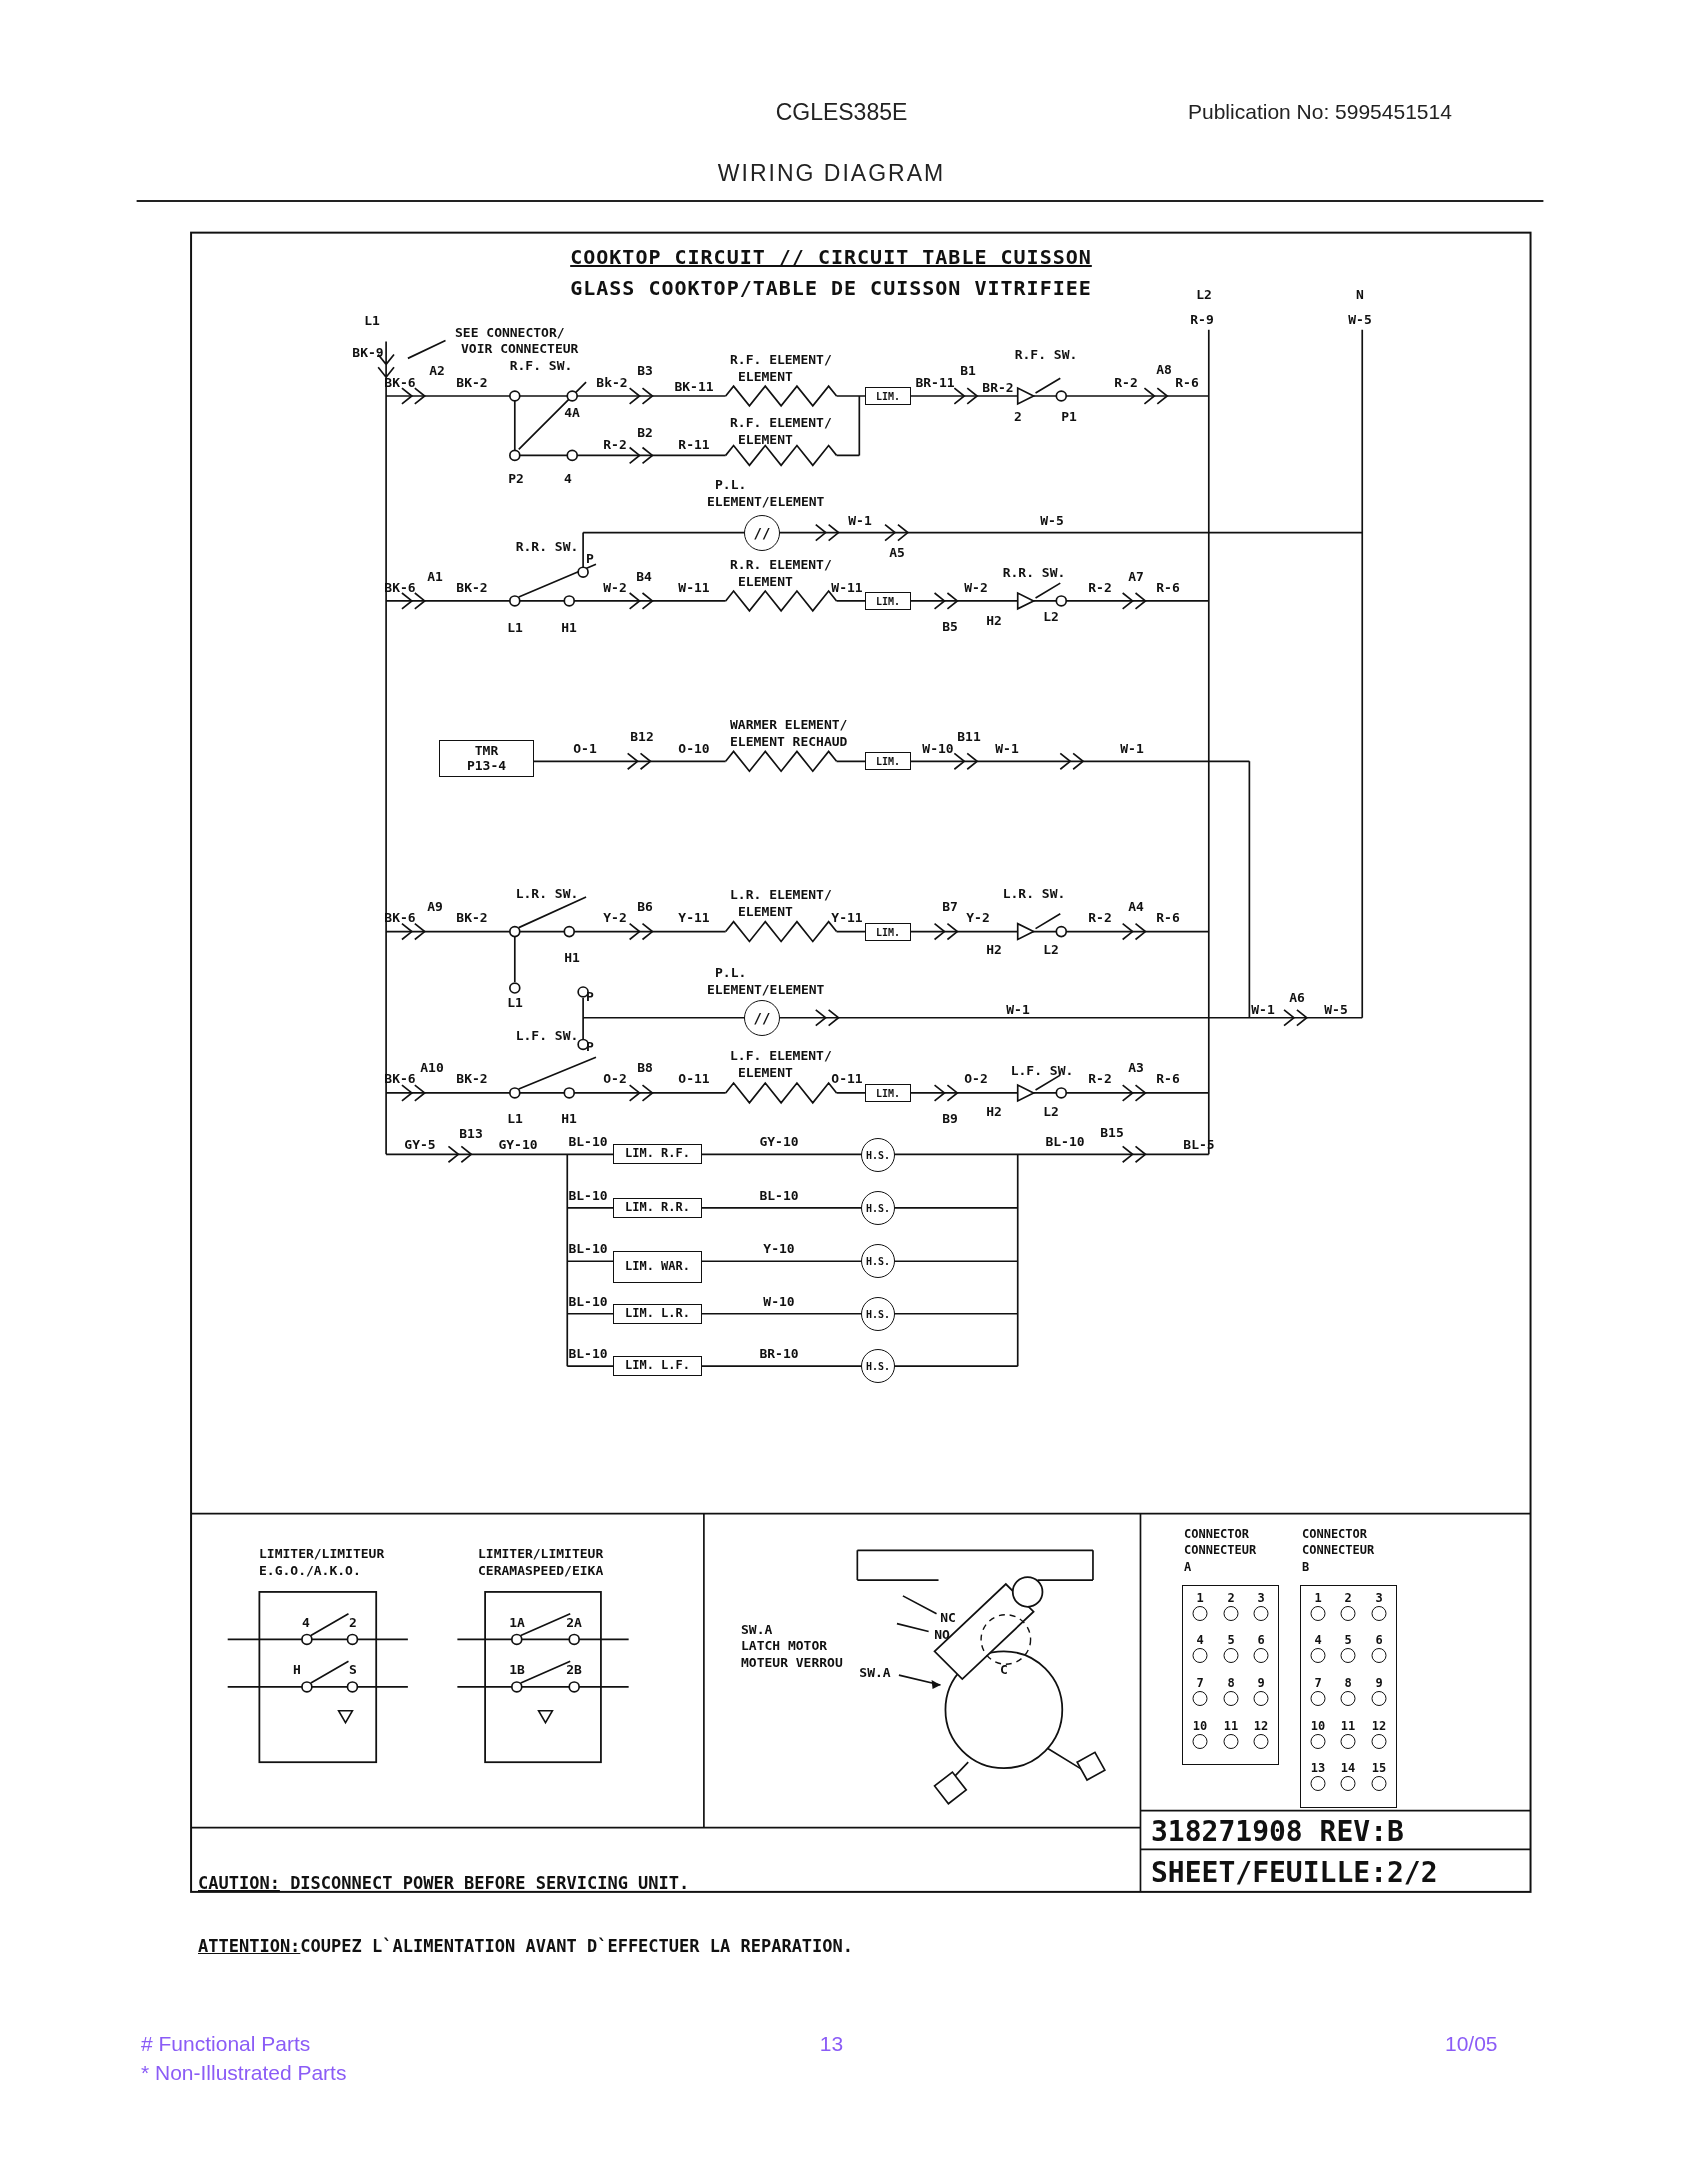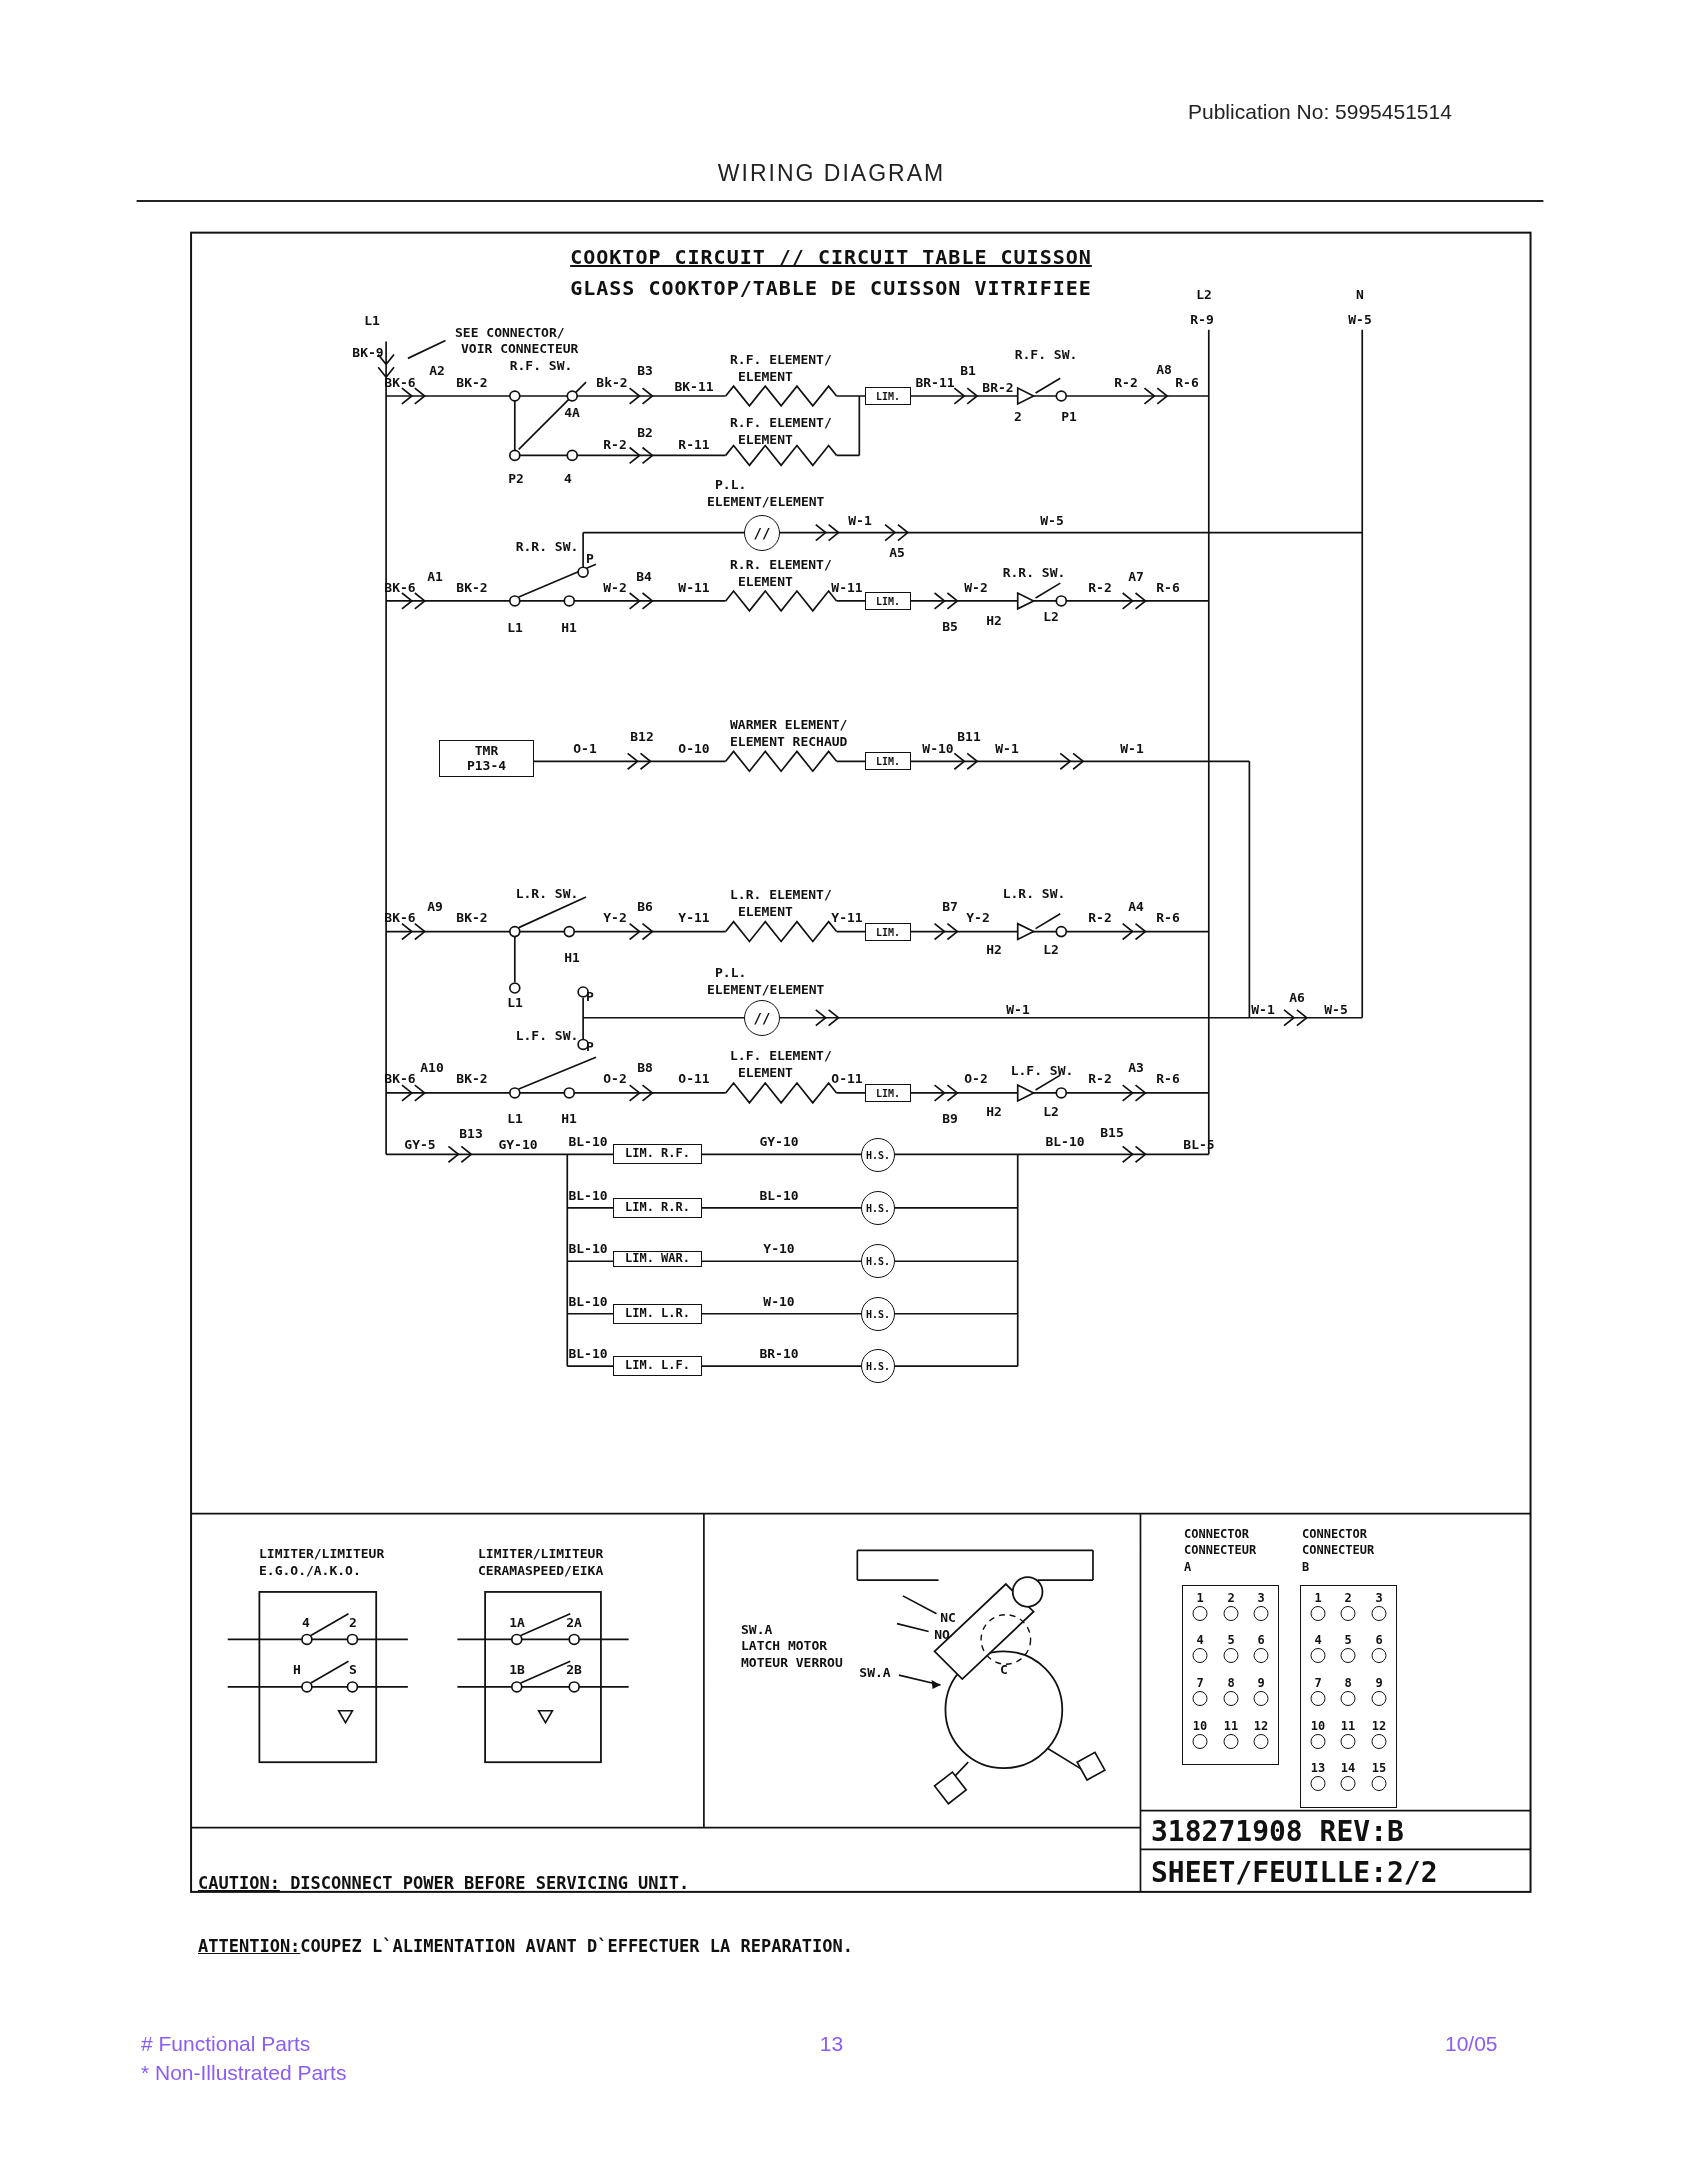--- a/index.html
+++ b/index.html
@@ -32,20 +32,21 @@
   .u{text-decoration:underline;}
   .part1{position:absolute;left:1151px;top:1815px;font-weight:bold;font-size:28px;white-space:nowrap;z-index:6;}
   .part2{position:absolute;left:1151px;top:1856px;font-weight:bold;font-size:28px;white-space:nowrap;z-index:6;}
   .ft{position:absolute;font-family:"Liberation Sans",sans-serif;font-size:21px;color:#8b5cf6;}
 </style>
 </head>
 <body>
 
 <div class="page" id="page">
 
+  <div class="hdr-model">CGLES385E</div>
   <div class="hdr-pub">Publication No: 5995451514</div>
   <div class="hdr-title">WIRING DIAGRAM</div>
 
   <svg id="wires" width="1683" height="2178" viewBox="0 0 1700 2200">
 
     <path d="M138,203H1559" stroke="#222" stroke-width="2.2" fill="none"></path>
     <rect x="193" y="235" width="1353" height="1676" fill="none" stroke="#111" stroke-width="2"></rect>
 
     <path fill="none" stroke="#111" stroke-width="1.7" d="
       M390,345V1166 M1221,333V1166 M1376,333V1028
@@ -306,21 +307,21 @@
     </div>
     <div class="dbox" style="left: 865px; top: 1084px; width: 46px; height: 18px; font-size: 10px;">
       <div>LIM.</div>
     </div>
     <div class="dbox" style="left: 613px; top: 1144px; width: 89px; height: 20px; font-size: 12px;">
       <div>LIM. R.F.</div>
     </div>
     <div class="dbox" style="left: 613px; top: 1198px; width: 89px; height: 20px; font-size: 12px;">
       <div>LIM. R.R.</div>
     </div>
-    <div class="dbox" style="left: 613px; top: 1251px; width: 89px; height: 16px; font-size: 12px;">
+    <div class="dbox" style="left: 613px; top: 1251px; width: 89px; height: 32px; font-size: 12px;">
       <div>LIM. WAR.</div>
     </div>
     <div class="dbox" style="left: 613px; top: 1304px; width: 89px; height: 20px; font-size: 12px;">
       <div>LIM. L.R.</div>
     </div>
     <div class="dbox" style="left: 613px; top: 1356px; width: 89px; height: 20px; font-size: 12px;">
       <div>LIM. L.F.</div>
     </div>
     <div class="dbox" style="left: 439px; top: 740px; width: 95px; height: 37px; font-size: 13px;">
       <div>TMR</div>

